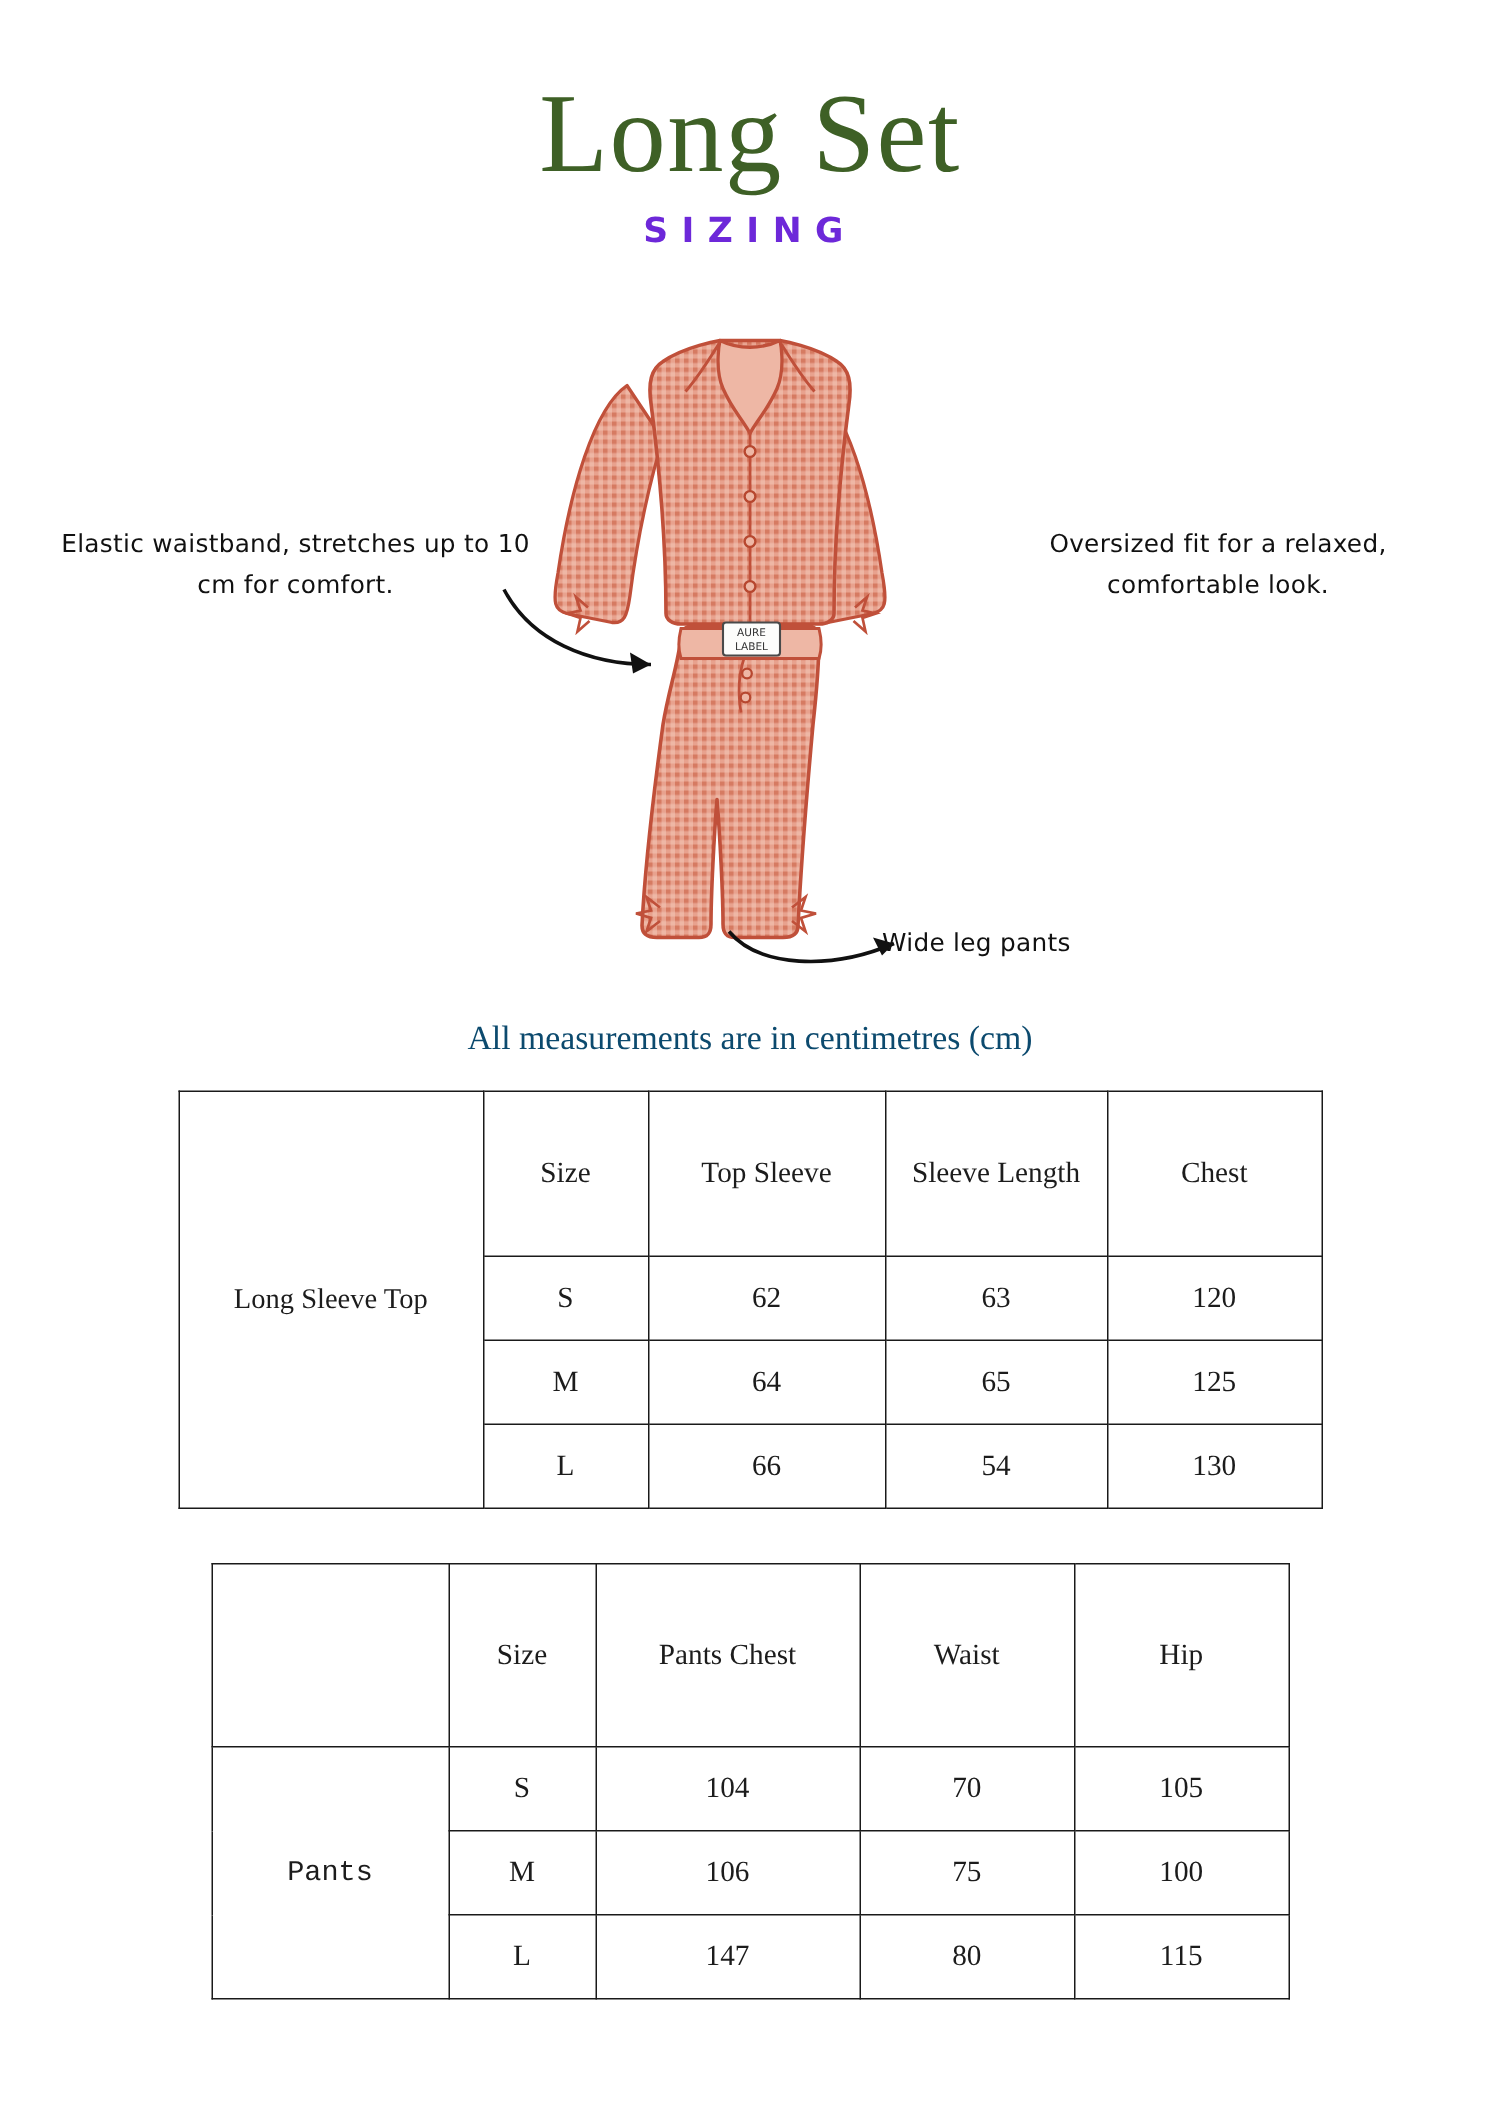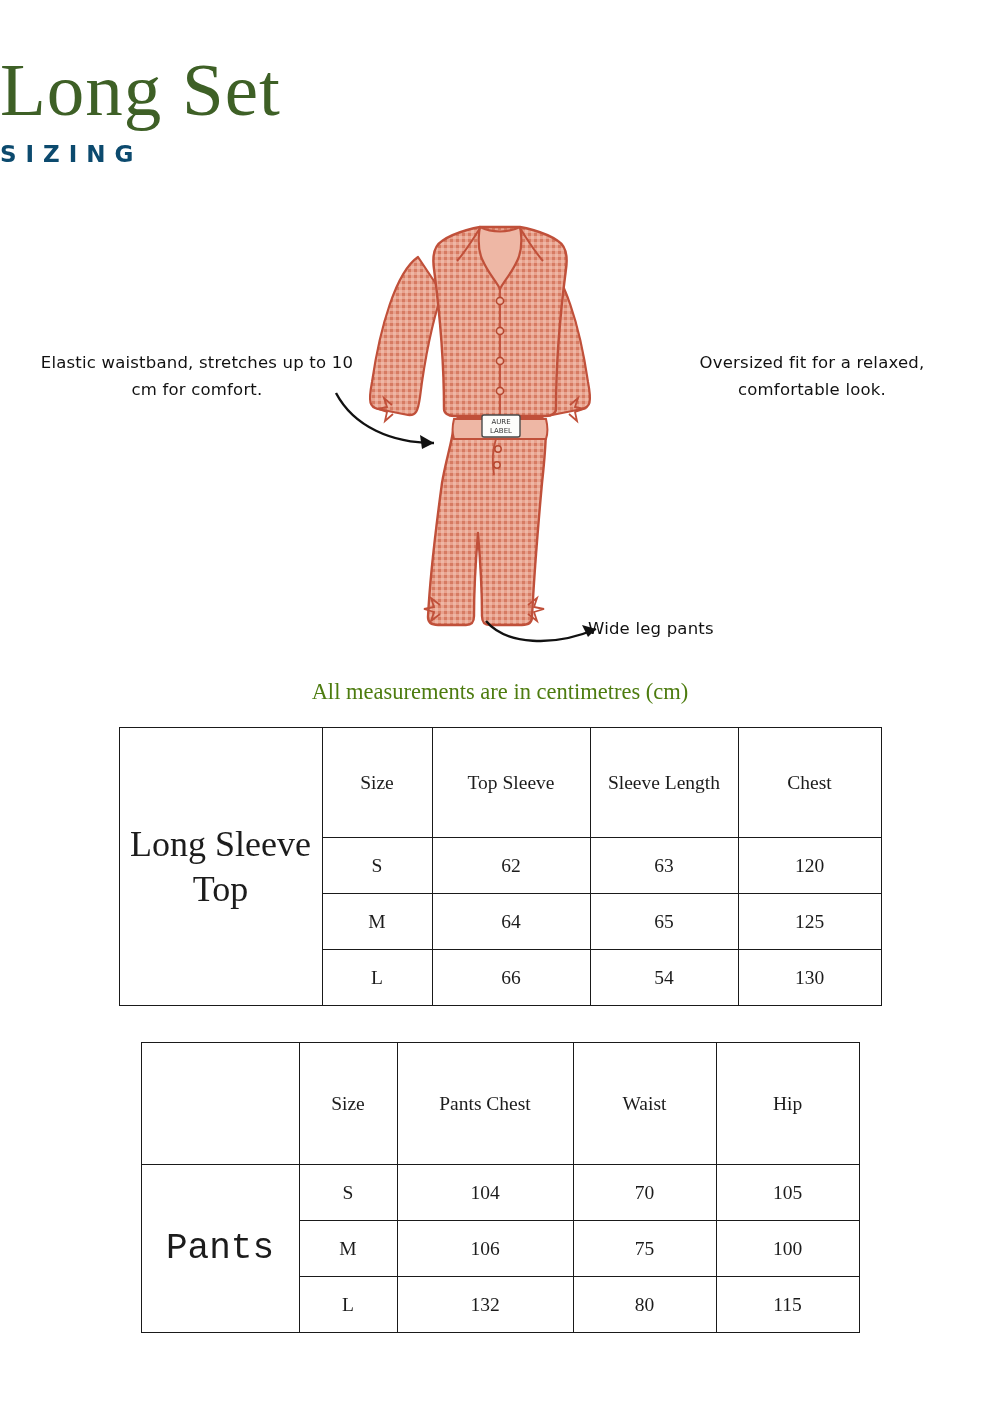--- a/index.html
+++ b/index.html
@@ -9,36 +9,37 @@
     height: 1415px;
     background: #ffffff;
     font-family: "Liberation Serif", serif;
     color: #1a1a1a;
     position: relative;
     overflow: hidden;
   }
 
   
   .header {
+    text-align: center;
     padding-top: 52px;
   }
   .title {
     font-family: "Liberation Serif", serif;
     font-size: 75px;
     line-height: 1;
     color: #3e6026;
     letter-spacing: 1px;
     font-weight: 400;
   }
   .subtitle {
     margin-top: 14px;
     font-family: "DejaVu Sans", sans-serif;
     font-size: 23px;
     letter-spacing: 9px;
-    color: #0c4a6e;
+    color: #6d28d9;
     font-weight: 600;
   }
 
   
   .illustration-area {
     position: relative;
     height: 480px;
     margin-top: 30px;
   }
   .garment {
@@ -61,41 +62,41 @@
   .ann-right { right: 38px; top: 152px; width: 300px; }
   .ann-bottom { left: 588px; top: 418px; width: 200px; text-align: left; }
 
   .arrow-svg { position: absolute; overflow: visible; }
 
   
   .measure-note {
     text-align: center;
     font-family: "Liberation Serif", serif;
     font-size: 22.5px;
-    color: #4d7c0f;
+    color: #0c4a6e;
     margin-top: 2px;
   }
 
   
   .table-wrap { display: flex; justify-content: center; }
   table {
     border-collapse: collapse;
     font-family: "Liberation Serif", serif;
     color: #1c1c1c;
   }
   table td {
     border: 1.4px solid #1a1a1a;
     text-align: center;
     vertical-align: middle;
     font-size: 19.5px;
     font-weight: 400;
     padding: 0 4px;
   }
   .cat-cell {
-    font-size: 36px;
+    font-size: 19px;
     line-height: 1.25;
   }
   .hdr-cell { font-size: 19.5px; }
 
   
   #table-top { margin-top: 22px; }
   #table-top .c0 { width: 203px; }
   #table-top .c1 { width: 110px; }
   #table-top .c2 { width: 158px; }
   #table-top .c3 { width: 148px; }
@@ -242,19 +243,19 @@
         <td class="c4">105</td>
       </tr>
       <tr class="row-data">
         <td class="c1">M</td>
         <td class="c2">106</td>
         <td class="c3">75</td>
         <td class="c4">100</td>
       </tr>
       <tr class="row-data">
         <td class="c1">L</td>
-        <td class="c2">132</td>
+        <td class="c2">147</td>
         <td class="c3">80</td>
         <td class="c4">115</td>
       </tr>
     </tbody>
   </table>
 </div>
 
 </body></html>

